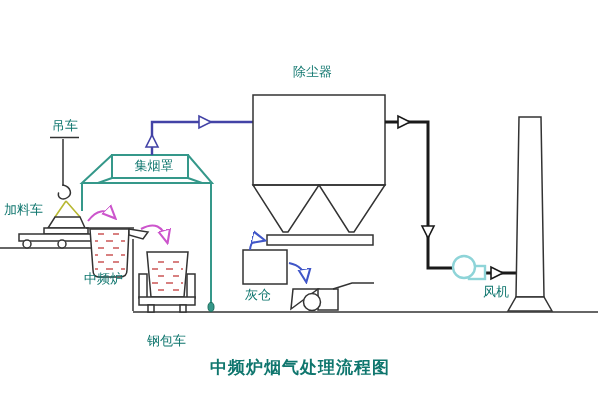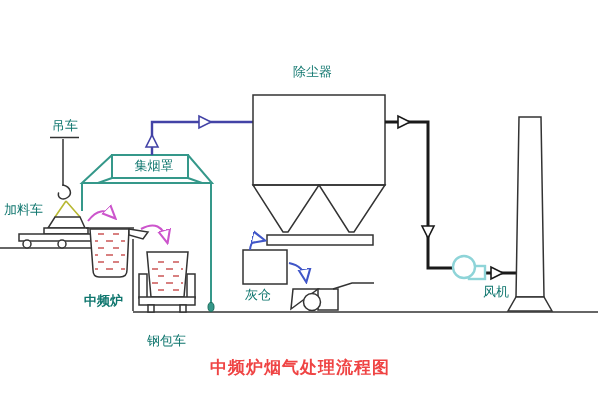--- a/index.html
+++ b/index.html
@@ -2,21 +2,21 @@
 <html style="--hood-teal: #35988a; --pipe-blue: #4343a6; --grid-blue-dark: #4a4aa8; --grid-blue-light: #9aa0d8; --pipe-black: #1a1a1a; --dash-red: #d88080; --arrow-magenta: #cc55cc; --arrow-blue: #4056c8; --fan-cyan: #8ed4d8; --sling-olive: #b8b832; --outline: #333333;"><head>
 <meta charset="utf-8">
 <style>
   html,body{margin:0;padding:0;background:#ffffff;}
   .stage{position:relative;width:600px;height:400px;background:#fff;overflow:hidden;
          font-family:"DejaVu Sans","Liberation Sans",sans-serif;}
   svg{position:absolute;left:0;top:0;}
   .lbl{position:absolute;font-size:13px;color:#0f766e;white-space:nowrap;
        font-family:"DejaVu Serif","Liberation Serif",serif;}
   .title{position:absolute;left:0;right:0;top:356px;text-align:center;
-         font-weight:bold;font-size:17px;color:#ef4444;letter-spacing:1px;
+         font-weight:bold;font-size:17px;color:#0f766e;letter-spacing:1px;
          font-family:"DejaVu Sans","Liberation Sans",sans-serif;}
   
   .st-teal{stroke:var(--hood-teal);fill:none;stroke-width:2;}
   .st-teal-fill{stroke:var(--hood-teal);fill:#fff;stroke-width:2;}
   .st-blue{stroke:var(--pipe-blue);fill:none;stroke-width:2.4;}
   .ar-blue{stroke:var(--pipe-blue);fill:#fff;stroke-width:1.6;}
   .st-black{stroke:var(--pipe-black);fill:none;stroke-width:3;}
   .ar-black{stroke:var(--pipe-black);fill:#fff;stroke-width:1.6;}
   .ln{stroke:var(--outline);fill:none;stroke-width:1.5;}
   .shape{stroke:var(--outline);fill:#fff;stroke-width:1.5;}
@@ -157,19 +157,19 @@
 
     <g>
       <path class="st-barrow" d="M250,250 Q251,237 263,240" marker-end="url(#blArrow)"></path>
       <path class="st-barrow" d="M289,263 Q304,266 306,280" marker-end="url(#blArrow)"></path>
     </g>
   </svg>
 
   <div class="lbl" style="left:42px;top:117px;width:46px;text-align:center;">吊车</div>
   <div class="lbl" style="left:4px;top:201px;">加料车</div>
   <div class="lbl" style="left:112px;top:157px;width:84px;text-align:center;">集烟罩</div>
-  <div class="lbl" style="left:84px;top:292px;font-weight:bold;">中频炉</div>
+  <div class="lbl" style="left:84px;top:270px;">中频炉</div>
   <div class="lbl" style="left:147px;top:332px;">钢包车</div>
   <div class="lbl" style="left:293px;top:63px;">除尘器</div>
   <div class="lbl" style="left:245px;top:286px;font-family:Liberation Serif, serif;">灰仓</div>
   <div class="lbl" style="left:448px;top:283px;margin-left:35px;">风机</div>
   <div class="title">中频炉烟气处理流程图</div>
 </div>
 
 </body></html>

